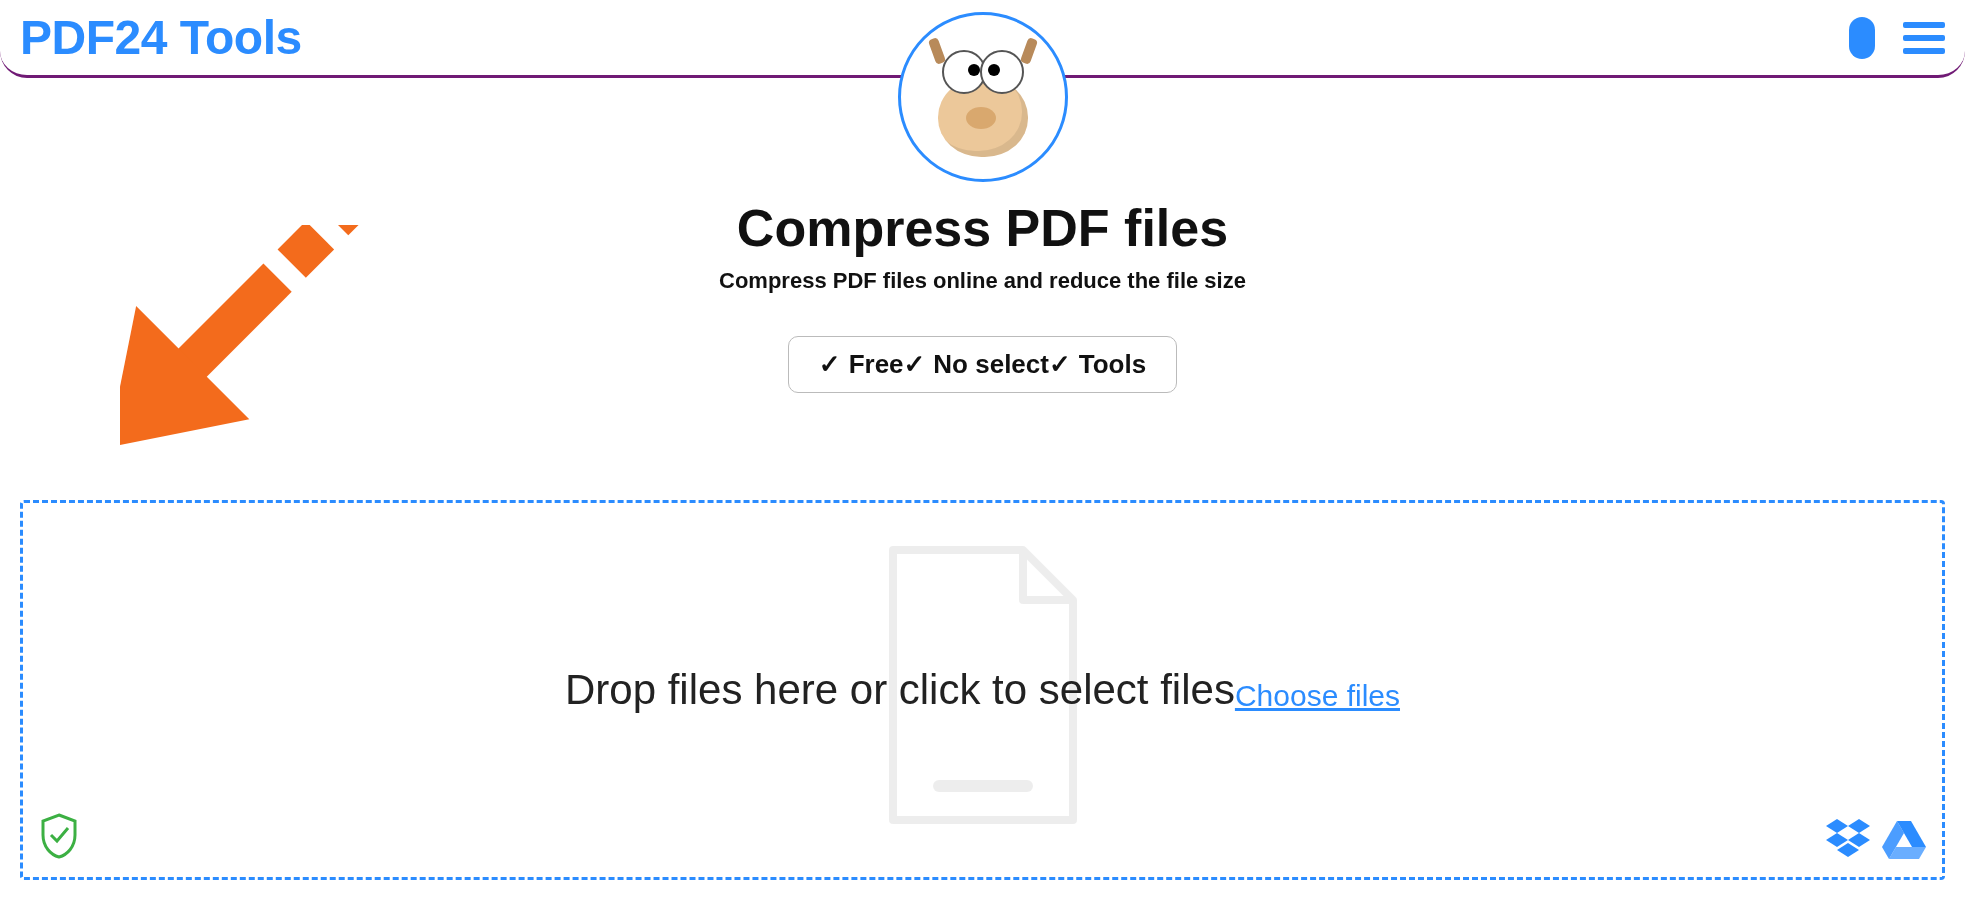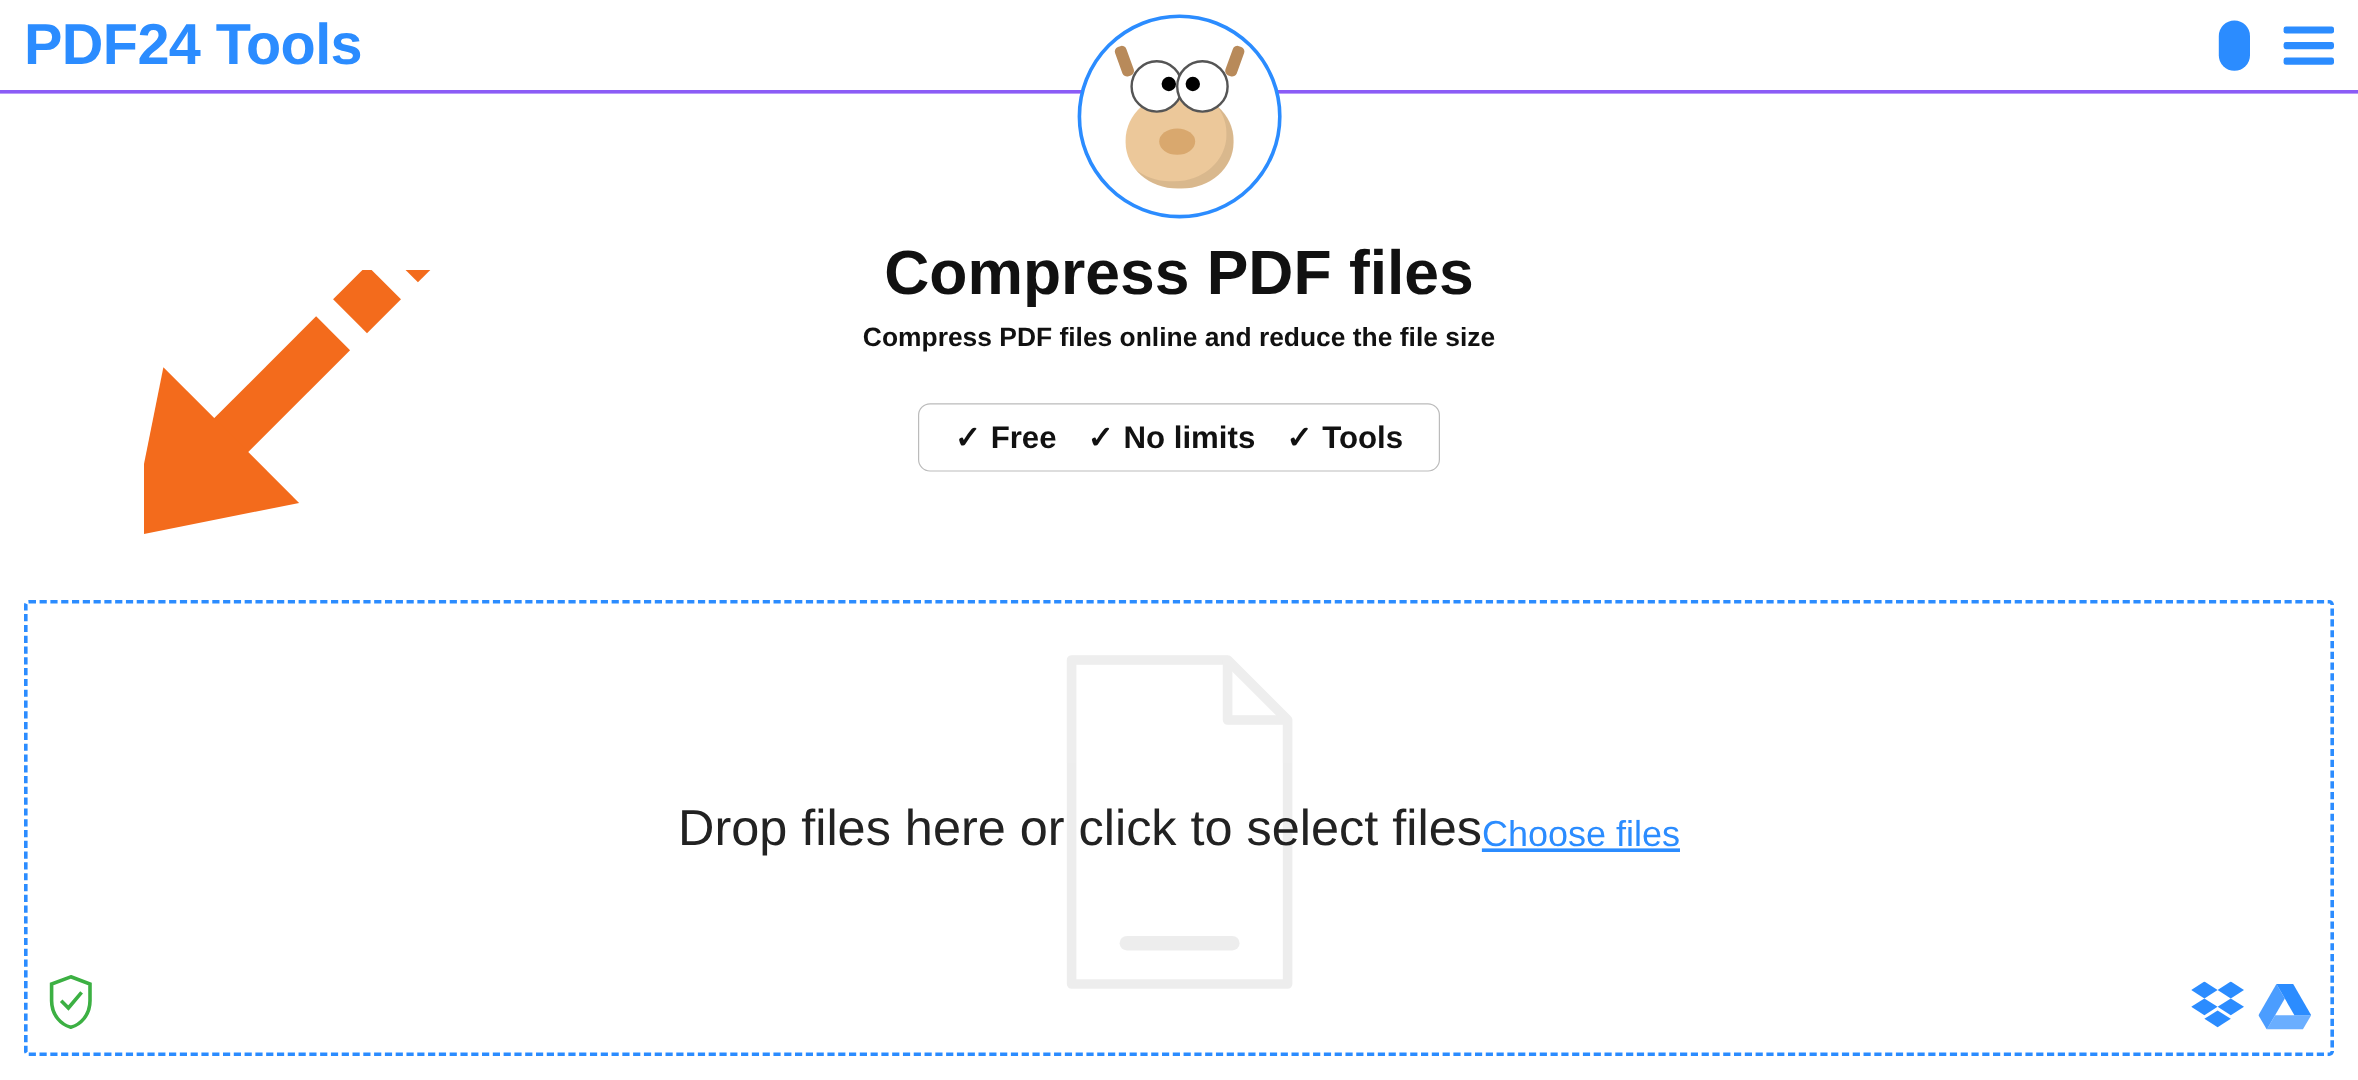--- a/index.html
+++ b/index.html
@@ -8,25 +8,26 @@
     background: #fff;
     width: 1965px;
     height: 900px;
     position: relative;
     overflow: hidden;
   }
   .header {
     position: relative;
     width: 100%;
     height: 78px;
-    border-bottom: 3px solid #8b5cf6;
+    border-bottom: 3px solid #701a75;
     display: flex;
     align-items: center;
     justify-content: space-between;
     padding: 12px 20px;
+    border-radius: 27px;
   }
   .logo {
     font-size: 48px;
     font-weight: 700;
     color: #2b8cff;
     letter-spacing: -0.5px;
   }
   .header-right { display: flex; align-items: center; gap: 28px; }
   .pill-icon {
     width: 26px; height: 42px;
@@ -84,21 +85,20 @@
   .subtitle { font-size: 22px; font-weight: 700; color:#111; margin-top: 10px; }
   .badges {
     display:inline-flex;
     border:1px solid #bbb;
     border-radius: 10px;
     padding: 12px 30px;
     margin-top: 42px;
     font-size: 26px;
     font-weight: 700;
     color:#111;
-    gap: 26px;
   }
   .badge-item::before { content:"\2713"; margin-right: 8px; }
 
   .dropzone {
     position:absolute;
     left:20px; right:20px; top:500px;
     height: 380px;
     border: 3px dashed #2b8cff;
     border-radius: 4px;
     display:flex; align-items:center; justify-content:center;
@@ -159,21 +159,21 @@
       </div>
     <div class="mascot-nose"></div>
   </div>
 </div>
 
 <div class="content">
   <h1 class="title">Compress PDF files</h1>
   <div class="subtitle">Compress PDF files online and reduce the file size</div>
   <div class="badges">
     <span class="badge-item">Free</span>
-    <span class="badge-item">No limits</span>
+    <span class="badge-item">No select</span>
     <span class="badge-item">Tools</span>
   </div>
 </div>
 
 <svg class="arrow-svg" width="400" height="360" viewBox="0 0 400 360">
   <g fill="#f36b1c" transform="rotate(45 200 180)">
     <rect x="60" y="0" width="40" height="40"></rect>
     <rect x="60" y="60" width="40" height="40"></rect>
     <rect x="60" y="120" width="40" height="130"></rect>
     <polygon points="0,240 160,240 80,360"></polygon>

